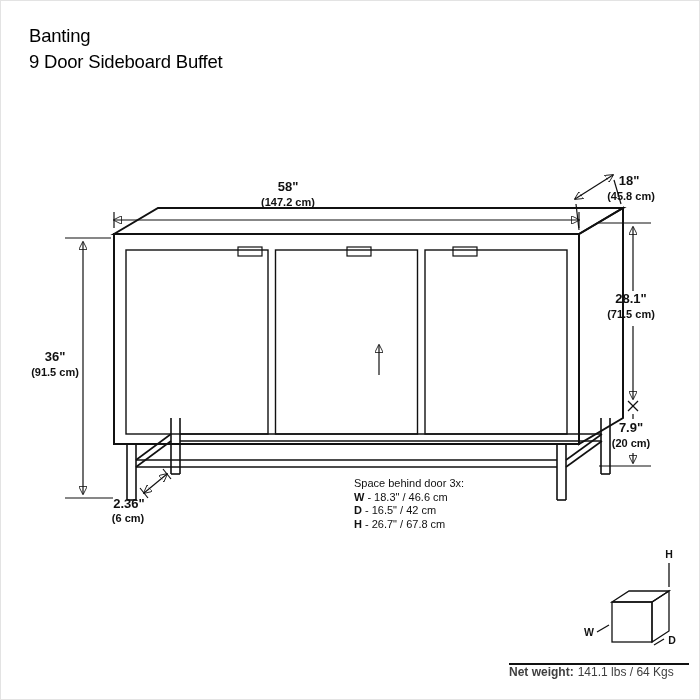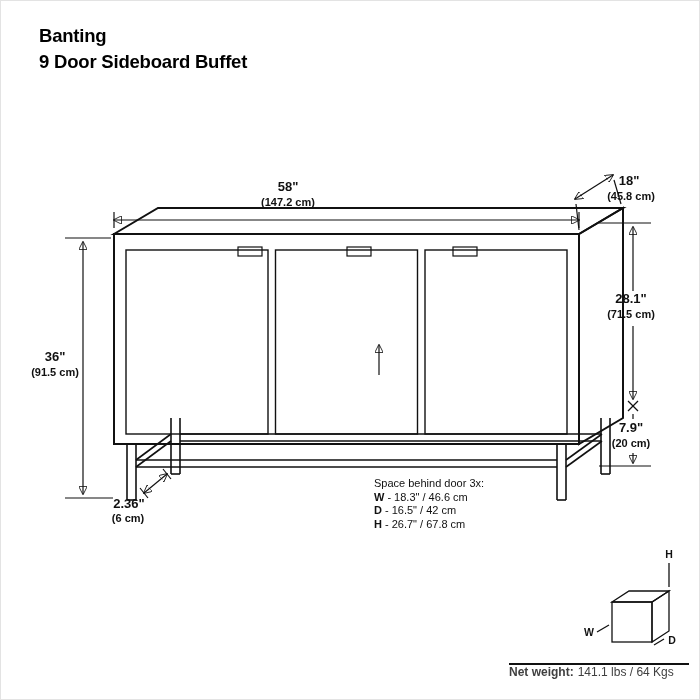--- a/index.html
+++ b/index.html
@@ -1,29 +1,29 @@
 <!DOCTYPE html>
 <html><head>
 <meta charset="utf-8">
 <style>
   html,body{margin:0;padding:0;background:#fff;}
   .canvas{
     position:relative;width:700px;height:700px;background:#fff;
     font-family:"Liberation Sans",sans-serif;color:#111;overflow:hidden;
     border:1px solid #e3e3e3;box-sizing:border-box;
   }
-  .title-block{position:absolute;left:28px;top:22px;font-size:18.5px;font-weight:700;
-    line-height:26px;letter-spacing:-0.2px;color:#000;margin-left:10px;}
+  .title-block{position:absolute;left:28px;top:22px;font-size:18.5px;font-weight:400;
+    line-height:26px;letter-spacing:-0.2px;color:#000;}
   svg{position:absolute;left:0;top:0;}
   svg line,svg path,svg rect{stroke:#111;fill:none;}
   text{fill:#111;font-family:"Liberation Sans",sans-serif;}
   text.in{font-size:13px;font-weight:700;}
   text.cm{font-size:11px;font-weight:700;}
   text.axis{font-size:10.5px;font-weight:700;}
-  .space-note{position:absolute;left:353px;top:476px;font-size:11px;line-height:13.5px;color:#111;margin-left:20px;}
+  .space-note{position:absolute;left:353px;top:476px;font-size:11px;line-height:13.5px;color:#111;}
   .space-note .row b{font-weight:700;}
   .space-note .row span{margin-left:3px;}
   .net-weight{position:absolute;left:508px;top:662px;width:180px;
     border-top:2px solid #111;padding-top:0;font-size:12px;color:#404040;}
   .net-weight b{font-weight:700;}
   .net-weight span{margin-left:4px;}
 </style>
 </head>
 <body>
 

